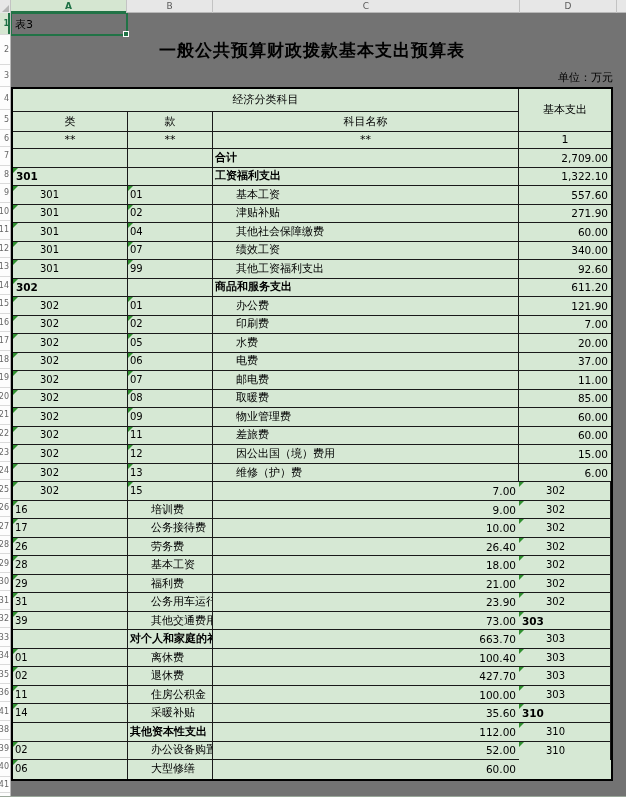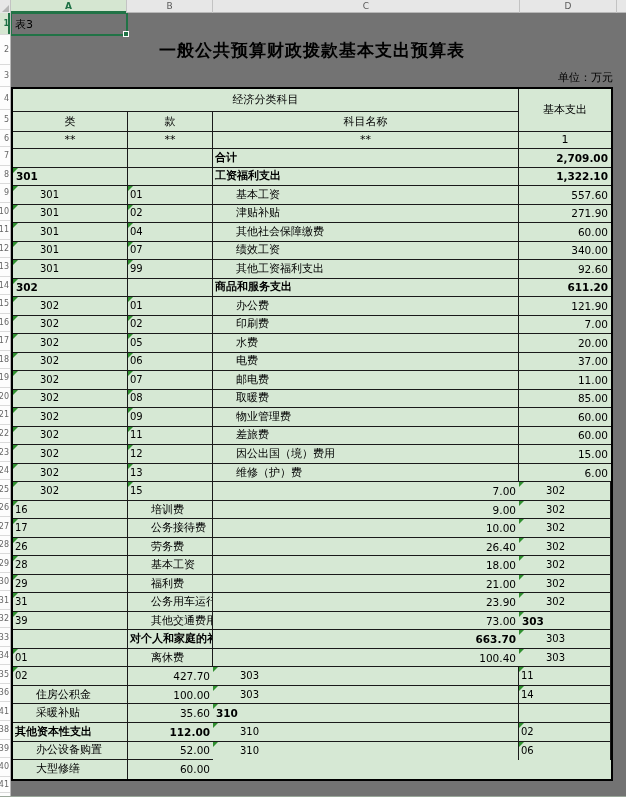--- a/index.html
+++ b/index.html
@@ -56,21 +56,21 @@
   .t-cell.th { justify-content:center; }
   .t-cell.merge-abc { grid-column:1/4; grid-row:1; }
   .t-cell.merge-d { grid-column:4; grid-row:1/3; }
   .code-a { padding-left:27px; font-size:10px; }
   .code-a.section { padding-left:3px; font-weight:bold; font-size:10.5px; }
   .code-b { padding-left:2px; font-size:10px; }
   .name-c { padding-left:2px; }
   .name-c.detail { padding-left:23px; }
   .name-c.bold { font-weight:bold; }
   .amt-d { justify-content:flex-end; padding-right:3px; font-size:10.5px; }
-  .amt-d.bold { font-weight:bold; }
+  .amt-d.bold { font-weight:normal; }
   .tri { position:absolute; left:0; top:0; width:0; height:0;
     border-top:5px solid #2f8f2f; border-right:5px solid transparent; }
 </style>
 </head>
 <body>
 
 <div id="app">
 
   <div id="col-headers">
     <div class="ch" id="corner-cell">
@@ -254,20 +254,21 @@
         <div class="t-cell code-a section"><span class="tri"></span>303</div>
         <div class="t-cell code-b"></div>
         <div class="t-cell name-c bold">对个人和家庭的补助</div>
         <div class="t-cell amt-d last-col bold">663.70</div>
         <div class="t-cell code-a"><span class="tri"></span>303</div>
         <div class="t-cell code-b"><span class="tri"></span>01</div>
         <div class="t-cell name-c detail">离休费</div>
         <div class="t-cell amt-d last-col">100.40</div>
         <div class="t-cell code-a"><span class="tri"></span>303</div>
         <div class="t-cell code-b"><span class="tri"></span>02</div>
+        <div class="t-cell name-c detail">退休费</div>
         <div class="t-cell amt-d last-col">427.70</div>
         <div class="t-cell code-a"><span class="tri"></span>303</div>
         <div class="t-cell code-b"><span class="tri"></span>11</div>
         <div class="t-cell name-c detail">住房公积金</div>
         <div class="t-cell amt-d last-col">100.00</div>
         <div class="t-cell code-a"><span class="tri"></span>303</div>
         <div class="t-cell code-b"><span class="tri"></span>14</div>
         <div class="t-cell name-c detail">采暖补贴</div>
         <div class="t-cell amt-d last-col">35.60</div>
         <div class="t-cell code-a section"><span class="tri"></span>310</div>

